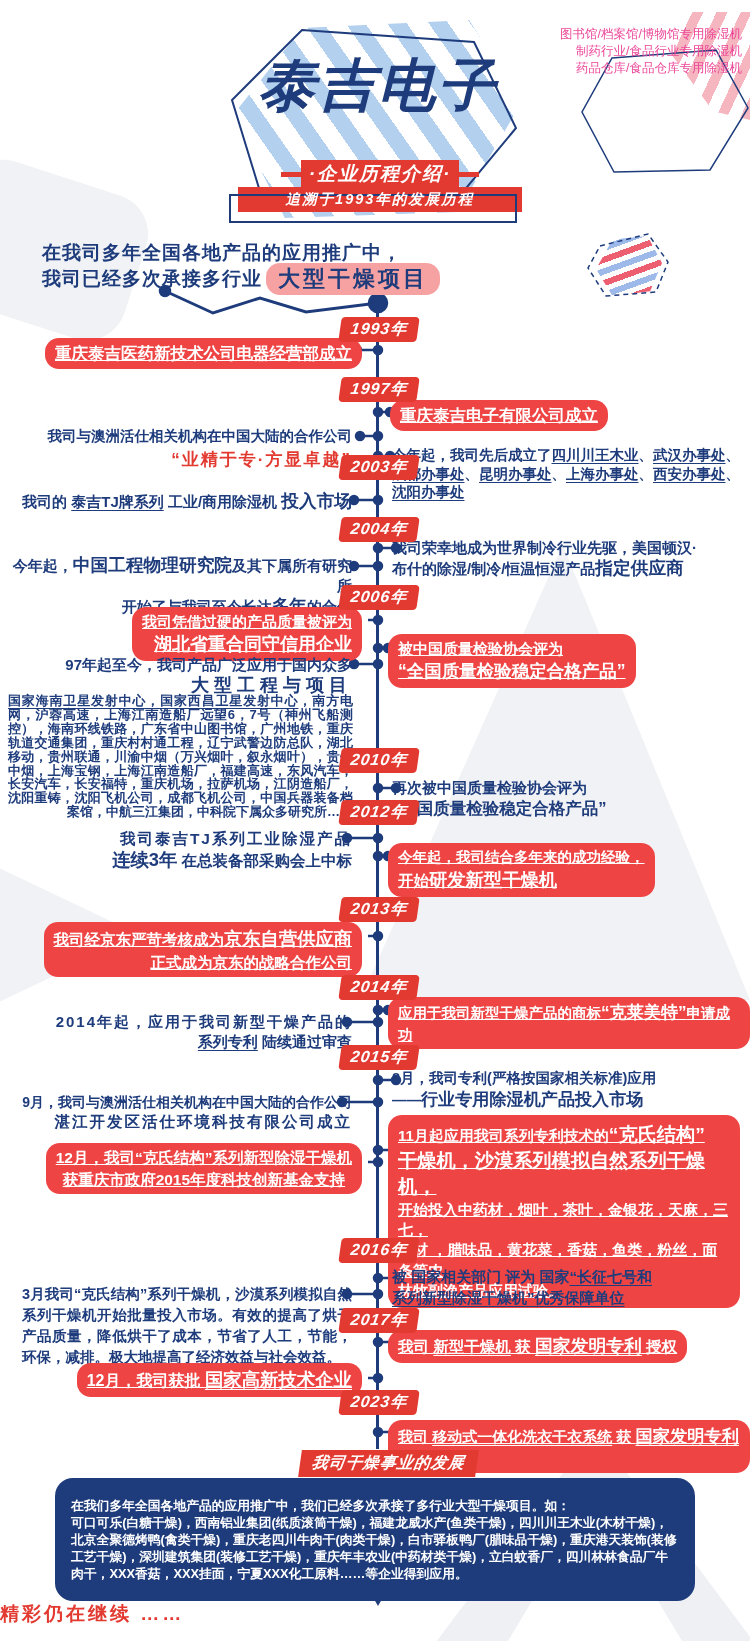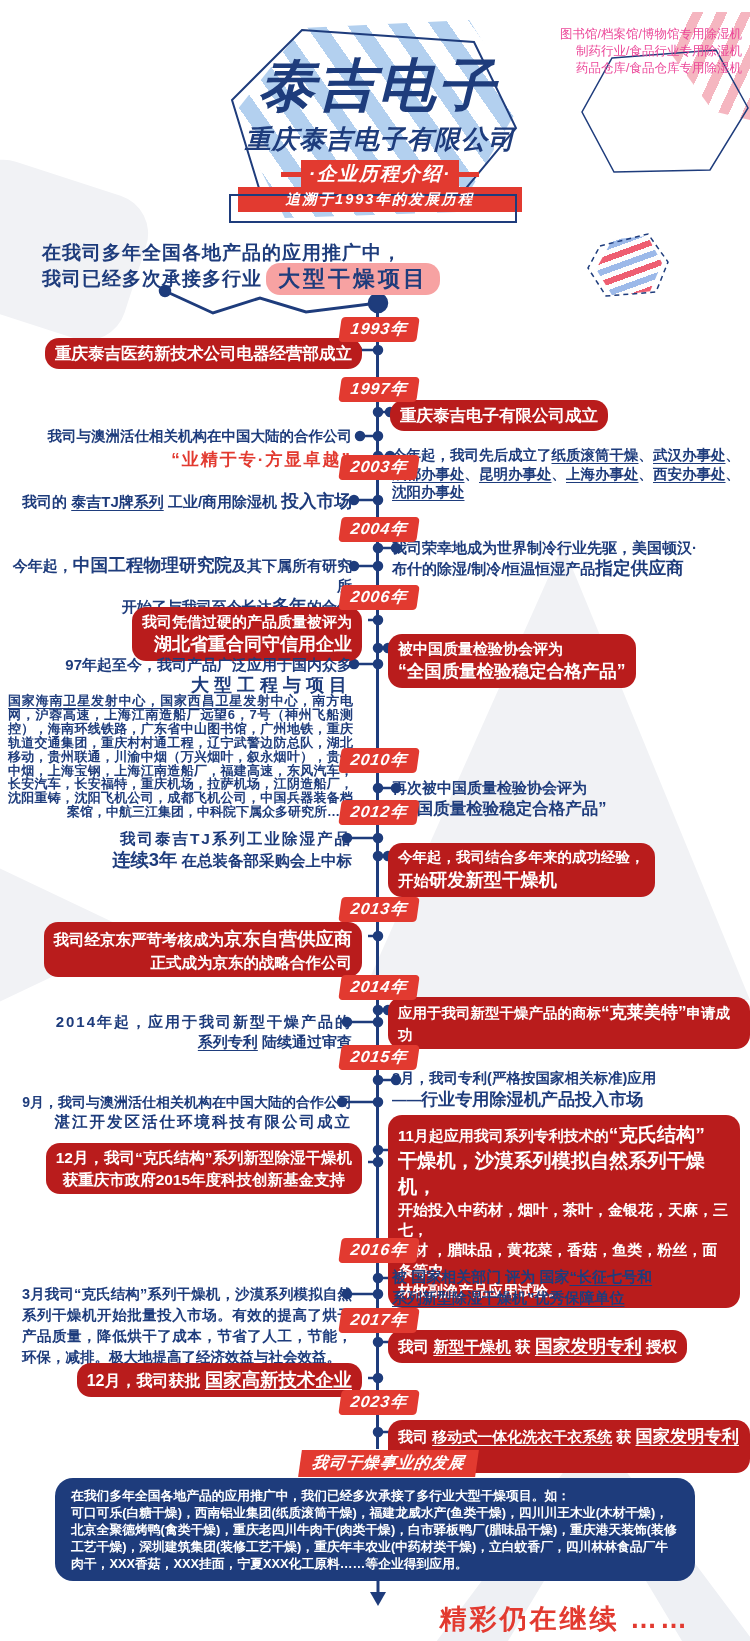--- a/index.html
+++ b/index.html
@@ -38,42 +38,42 @@
   
   .intro1{position:absolute;left:42px;top:240px;font-size:19px;font-weight:700;z-index:2;letter-spacing:1px;}
   .intro2{position:absolute;left:42px;top:263px;display:flex;align-items:center;z-index:2;text-align:center;}
   .intro2 .pre{font-size:19px;font-weight:700;letter-spacing:1px;}
   .pill{background:#f7a2a2;border-radius:14px;padding:1px 12px;margin-left:4px;
         font-size:22px;font-weight:900;letter-spacing:3px;color:#1e3c7c;}
   
   .badge{position:absolute;left:340px;width:78px;text-align:center;background:#e23a30;color:#fff;
          font-style:italic;font-weight:800;font-size:16px;padding:2px 0;border-radius:4px;
          transform:skewX(-8deg);z-index:3;letter-spacing:1px;}
-  .nbox{position:absolute;background:#b91c1c;color:#fff;font-weight:700;padding:4px 10px;
-        border-radius:14px;z-index:2;line-height:1.4;font-size:15.5px;}
+  .nbox{position:absolute;background:#ef4444;color:#fff;font-weight:700;padding:4px 10px;
+        border-radius:14px;z-index:2;line-height:1.4;font-size:15.5px;text-decoration:underline;}
   .ltext{position:absolute;text-align:right;color:#1e3c7c;font-weight:700;z-index:2;font-size:15px;line-height:1.35;}
   .rtext{position:absolute;text-align:left;color:#1e3c7c;font-weight:700;z-index:2;font-size:15px;line-height:1.35;}
   .u{text-decoration:underline;text-underline-offset:3px;}
   .b2{font-weight:800;font-size:1.18em;}
   .bu{font-weight:800;text-decoration:underline;text-underline-offset:3px;}
   .bu2{font-weight:800;font-size:1.15em;text-decoration:underline;text-underline-offset:3px;}
   .sp{letter-spacing:2px;font-weight:800;}
   .big{font-size:1.28em;font-weight:800;}
   .m{font-weight:700;}
   .red{color:#e23a30;}
   .projects{position:absolute;left:8px;width:345px;top:694px;font-size:13px;line-height:13.9px;
         font-weight:700;text-align:justify;text-align-last:right;z-index:2;color:#1e3c7c;}
   .para-left{position:absolute;font-weight:700;text-align:justify;z-index:2;color:#1e3c7c;}
   
   .flabel{position:absolute;left:300px;top:1450px;background:#e23a30;color:#fff;font-weight:800;
         font-style:italic;font-size:16px;padding:3px 12px;transform:skewX(-8deg);z-index:3;letter-spacing:1px;}
   .fbox{position:absolute;left:55px;top:1478px;width:608px;background:#1e3c7c;color:#fff;
-        border-radius:18px;padding:9px 16px;font-size:12.8px;line-height:17px;font-weight:700;z-index:2;}
-  .fend{position:absolute;left:0;top:1601px;width:690px;text-align:right;color:#e23a30;
-        font-size:27px;font-weight:900;letter-spacing:3px;z-index:2;}
+        border-radius:18px;padding:19px 16px;font-size:12.8px;line-height:17px;font-weight:700;z-index:2;}
+  .fend{position:absolute;left:0;top:1601px;width:690px;text-align:left;color:#e23a30;
+        font-size:19px;font-weight:900;letter-spacing:3px;z-index:2;}
 </style>
 </head>
 <body>
 
 <div id="page">
 
   <div class="wm" style="left:360px;top:545px;width:390px;height:455px;background:#f1f2f5;clip-path:polygon(52% 0,0 100%,100% 100%);"></div>
   <div class="wm" style="left:-50px;top:175px;width:190px;height:150px;background:#f1f2f5;border-radius:40px;transform:rotate(18deg);"></div>
   <div class="wm" style="left:430px;top:1430px;width:330px;height:220px;background:#eef0f4;clip-path:polygon(0 100%,50% 0,100% 100%,78% 100%,50% 30%,22% 100%);"></div>
   <div class="wm" style="left:-60px;top:840px;width:200px;height:190px;background:#f1f2f5;clip-path:polygon(0 0,100% 50%,0 100%);"></div>
@@ -165,21 +165,20 @@
     </g>
   </svg>
   <div class="tl-line"></div>
 
   <div class="corner">
     <div>图书馆/档案馆/博物馆专用除湿机</div>
     <div>制药行业/食品行业专用除湿机</div>
     <div>药品仓库/食品仓库专用除湿机</div>
   </div>
   <div class="logo-title">泰吉电子</div>
-  <div class="logo-sub">重庆泰吉电子有限公司</div>
   <div class="band-row">
     <span class="band-dash"></span>
     <span class="band1">·企业历程介绍·</span>
     <span class="band-dash"></span>
   </div>
   <div class="band2">追溯于1993年的发展历程</div>
 
   <div class="intro1">在我司多年全国各地产品的应用推广中，</div>
   <div class="intro2">
     <span class="pre">我司已经多次承接多行业</span>
@@ -201,21 +200,21 @@
   <div class="badge" style="top:1390px;">2023年</div>
 
   <div class="nbox" style="right:388px;top:338px;font-size:16.5px;">重庆泰吉医药新技术公司电器经营部成立</div>
 
   <div class="nbox" style="left:390px;top:400px;font-size:16.5px;">重庆泰吉电子有限公司成立</div>
   <div class="ltext" style="right:398px;top:427px;font-size:14.5px;">
     <div>我司与澳洲活仕相关机构在中国大陆的合作公司</div>
     <div class="red sp" style="font-size:17px;margin-top:2px;">“业精于专·方显卓越”</div>
   </div>
   <div class="rtext" style="left:392px;top:446px;font-size:14.5px;line-height:18.5px;">
-    <div><span>今年起，我司先后成立了</span><span class="u">纸质滚筒干燥</span><span>、</span><span class="u">武汉办事处</span><span>、</span></div>
+    <div><span>今年起，我司先后成立了</span><span class="u">四川川王木业</span><span>、</span><span class="u">武汉办事处</span><span>、</span></div>
     <div><span class="u">成都办事处</span><span>、</span><span class="u">昆明办事处</span><span>、</span><span class="u">上海办事处</span><span>、</span><span class="u">西安办事处</span><span>、</span></div>
     <div><span class="u">沈阳办事处</span></div>
   </div>
 
   <div class="ltext" style="right:398px;top:490px;"><span>我司的 </span><span class="u">泰吉TJ牌系列</span><span> 工业/商用除湿机 </span><span class="b2">投入市场</span></div>
 
   <div class="rtext" style="left:392px;top:538px;line-height:20px;">
     <div><span>我司荣幸地成为世界制冷行业先驱，美国顿汉·</span></div>
     <div><span>布什的除湿/制冷/恒温恒湿产品</span><span class="b2">指定供应商</span></div>
   </div>

